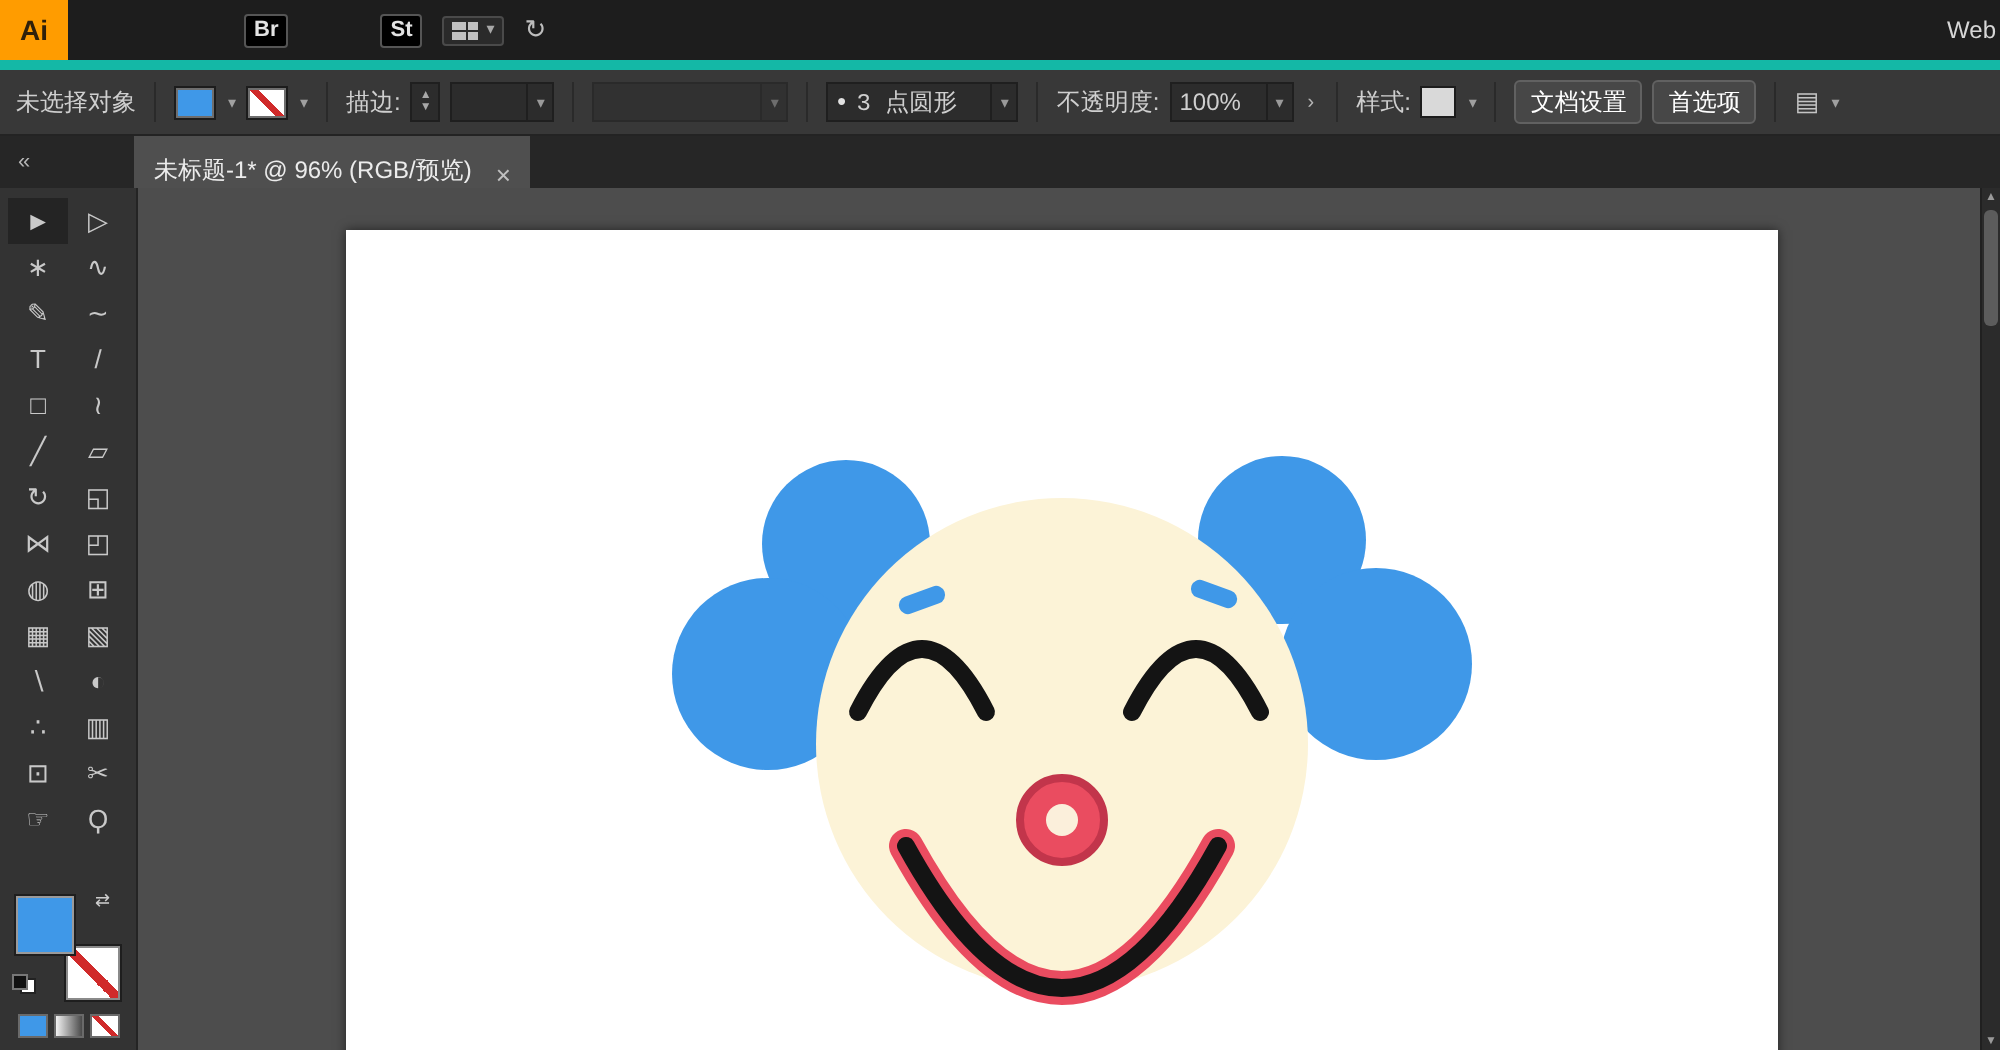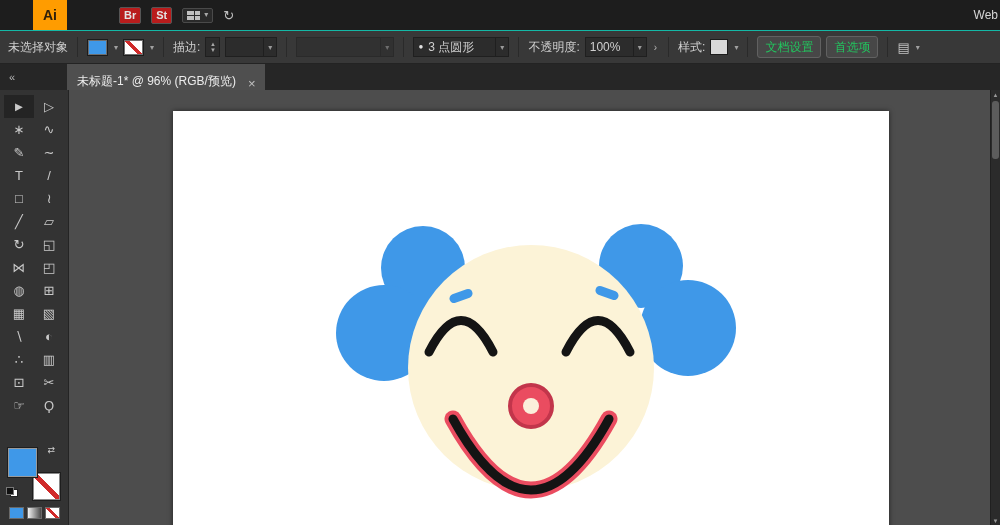--- a/index.html
+++ b/index.html
@@ -5,50 +5,50 @@
   html,body{margin:0;padding:0;}
   body{
     width:1000px;height:525px;overflow:hidden;
     font-family:"Liberation Sans","DejaVu Sans",sans-serif;
     background:#4d4d4d;color:#cfcfcf;
     -webkit-font-smoothing:antialiased;
   }
   .app{width:1000px;height:525px;display:flex;flex-direction:column;}
 
   
-  .menubar{flex:0 0 30px;background:#1d1d1d;display:flex;font-size:12px;position:relative;padding-left:33px;}
+  .menubar{flex:0 0 30px;background:#1d1d1d;display:flex;font-size:12px;position:relative;}
   .ai-logo{width:34px;height:30px;background:#ff9c00;color:#30200a;font-weight:bold;font-size:14px;
     display:flex;align-items:center;justify-content:center;}
   .menus{display:flex;}
   .menu-item{padding:0 9px;line-height:30px;color:#d6d6d6;cursor:default;}
   .mb-right{display:flex;align-items:center;margin-left:52px;gap:10px;}
-  .badge{background:#b91c1c;border:1px solid #555;border-radius:2px;color:#e3e3e3;
-    font-size:11px;font-weight:bold;padding:1px 4px;line-height:13px;}
+  .badge{background:#000000;border:1px solid #555;border-radius:2px;color:#e3e3e3;
+    font-size:11px;font-weight:bold;padding:1px 4px;line-height:13px;margin-left:36px;}
   .ws-switch{display:flex;align-items:center;gap:4px;padding:2px 4px;border:1px solid #4a4a4a;border-radius:2px;background:#2a2a2a;}
   .ws-grid{display:grid;grid-template-columns:7px 5px;grid-gap:1px;}
   .ws-grid i{display:block;height:4px;background:#c0c0c0;}
   .dd-arrow{font-size:8px;color:#a8a8a8;line-height:1;}
   .sync-ic{font-size:13px;color:#bdbdbd;}
   .ws-name{position:absolute;right:2px;top:0;line-height:30px;color:#d6d6d6;}
 
   
-  .controlbar{flex:0 0 32px;background:#383838;border-top:1px solid #14b8a6;border-bottom:1px solid #232323;
+  .controlbar{flex:0 0 32px;background:#383838;border-top:5px solid #14b8a6;border-bottom:1px solid #232323;
     display:flex;align-items:center;font-size:12px;padding:0 8px;gap:5px;color:#cfcfcf;}
   .sep{width:1px;height:20px;background:#2a2a2a;margin:0 4px;flex:0 0 1px;}
   .cswatch{width:19px;height:15px;border:1px solid #1c1c1c;outline:1px solid #6e6e6e;outline-offset:-2px;}
   .none-diag{background:linear-gradient(45deg,transparent 43%,#d02a2a 43%,#d02a2a 57%,transparent 57%),#fff;}
   .mini-arr{font-size:8px;color:#a0a0a0;margin-left:1px;}
   .stepper{width:13px;height:18px;background:#2c2c2c;border:1px solid #1f1f1f;display:flex;flex-direction:column;
     align-items:center;justify-content:center;font-size:6px;color:#a8a8a8;line-height:6px;}
   .dbox{height:18px;background:#2c2c2c;border:1px solid #1f1f1f;display:flex;align-items:center;padding:0 4px;gap:5px;}
   .dbox .arr{font-size:8px;color:#9a9a9a;border-left:1px solid #1f1f1f;padding-left:4px;align-self:stretch;display:flex;align-items:center;}
   .dbox.disabled{opacity:.55;}
   .brush-dot{font-size:8px;color:#e2e2e2;line-height:1;}
   .cbtn{height:20px;padding:0 7px;background:#474747;border:1px solid #616161;border-radius:3px;
-    display:flex;align-items:center;color:#22c55e;}
+    display:flex;align-items:center;color:#ffffff;}
   .opacity-more{font-size:10px;color:#b5b5b5;padding:0 2px;}
   .style-swatch{width:16px;height:14px;background:#d9d9d9;border:1px solid #1c1c1c;}
   .arrange-ic{font-size:13px;color:#c4c4c4;}
 
   
   .tabbar{flex:0 0 26px;background:#262626;display:flex;align-items:stretch;}
   .collapse-btn{width:18px;margin:4px 0 4px 3px;display:flex;align-items:center;justify-content:center;
     color:#b8b8b8;font-size:11px;}
   .tab{margin-left:46px;background:#4f4f4f;color:#ececec;font-size:12px;display:flex;align-items:flex-end;
     gap:12px;padding:0 10px;}
@@ -134,21 +134,21 @@
 
     <div class="sep"></div>
     <div class="dbox disabled" style="width:88px;">
       <span style="flex:1;"></span>
       <span class="arr">▾</span>
     </div>
 
     <div class="sep"></div>
     <div class="dbox" style="width:86px;">
       <span class="brush-dot">●</span>
-      <span style="flex:1;">3 点圆形</span>
+      <span style="flex:1;font-family:Liberation Mono, monospace;">3 点圆形</span>
       <span class="arr">▾</span>
     </div>
 
     <div class="sep"></div>
     <span>不透明度:</span>
     <div class="dbox" style="width:52px;">
       <span style="flex:1;">100%</span>
       <span class="arr">▾</span>
     </div>
     <span class="opacity-more">›</span>

